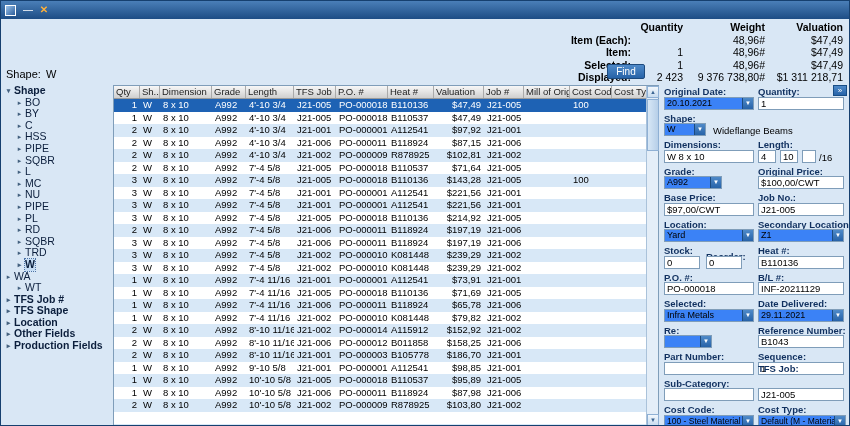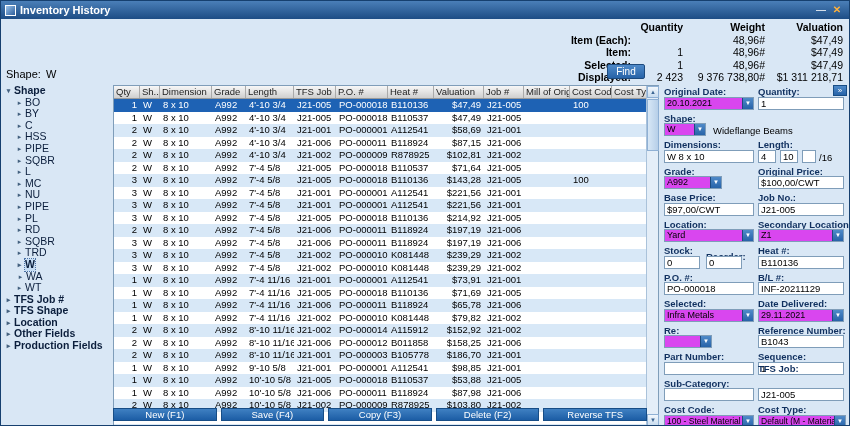--- a/index.html
+++ b/index.html
@@ -52,33 +52,32 @@
 
   
   #actions{position:absolute;left:112px;top:407px;width:534px;height:13px;display:flex;gap:4px}
   .abtn{flex:1;background:linear-gradient(#3f80c2,#1c5da5);color:#fff;border:1px solid #174d86;font-size:9.5px;font-family:inherit;line-height:11px;text-align:center}
 
   
   #form{position:absolute;left:660px;top:84px;width:188px;height:342px}
   .fl{position:absolute;font-size:9.5px;font-weight:bold;color:#10305f;white-space:nowrap}
   .fl.n{font-weight:normal;color:#000}
   .fi{position:absolute;height:13px;border:1px solid #7f9db9;background:#fff;font-size:9.5px;font-family:inherit;padding:0 2px;color:#000}
-  .combo{position:absolute;height:13px;border:1px solid #7f9db9;background:#d946ef;display:flex;overflow:hidden}
+  .combo{position:absolute;height:13px;border:1px solid #7f9db9;background:#3b82f6;display:flex;overflow:hidden}
   .combo .cv{flex:1;font-size:9px;line-height:11px;padding:0 2px;overflow:hidden;white-space:nowrap;color:#000}
   .combo .dd{width:11px;flex:none;background:linear-gradient(#4f8ac9,#2763a8);color:#fff;font-size:6px;line-height:11px;text-align:center;border-left:1px solid #1c4a7e}
   #jump-btn{position:absolute;right:2px;top:0;width:14px;height:11px;background:linear-gradient(#4f8ac9,#2763a8);color:#fff;border:1px solid #174d86;font-size:8px;line-height:8px;text-align:center;font-family:inherit}
 </style>
 </head>
 <body>
 
 <div id="win">
 
   <div id="titlebar">
     <span id="app-icon"></span>
-    <span id="title-text">Inventory History</span>
     <span class="winbtn" id="min-btn">—</span>
     <span class="winbtn" id="close-btn">✕</span>
   </div>
 
   <div id="summary">
       <span class="c"></span>
       <span class="c h">Quantity</span>
       <span class="c h">Weight</span>
       <span class="c h">Valuation</span>
       <span class="c lab">Item (Each):</span>
@@ -162,21 +161,21 @@
         <span class="tl">SQBR</span>
       </div>
       <div class="tree-item" style="padding-left:13px">
         <span class="tw">▸</span>
         <span class="tl">TRD</span>
       </div>
       <div class="tree-item bold sel" style="padding-left:13px">
         <span class="tw">▸</span>
         <span class="tl">W</span>
       </div>
-      <div class="tree-item" style="padding-left:14px">
+      <div class="tree-item" style="padding-left:2px">
         <span class="tw">▸</span>
         <span class="tl">WA</span>
       </div>
       <div class="tree-item" style="padding-left:13px">
         <span class="tw">▸</span>
         <span class="tl">WT</span>
       </div>
       <div class="tree-item bold" style="padding-left:2px">
         <span class="tw">▸</span>
         <span class="tl">TFS Job #</span>
@@ -248,21 +247,21 @@
         </div>
         <div class="grow alt">
           <span class="gc r" style="width:26px">2</span>
           <span class="gc " style="width:20px">W</span>
           <span class="gc " style="width:52px">8 x 10</span>
           <span class="gc " style="width:34px">A992</span>
           <span class="gc " style="width:48px">4'-10 3/4</span>
           <span class="gc " style="width:42px">J21-001</span>
           <span class="gc " style="width:52px">PO-000001</span>
           <span class="gc " style="width:46px">A112541</span>
-          <span class="gc r" style="width:50px">$58,69</span>
+          <span class="gc r" style="width:50px">$97,92</span>
           <span class="gc " style="width:40px">J21-001</span>
           <span class="gc " style="width:46px"></span>
           <span class="gc " style="width:42px"></span>
           <span class="gc " style="width:36px"></span>
         </div>
         <div class="grow ">
           <span class="gc r" style="width:26px">2</span>
           <span class="gc " style="width:20px">W</span>
           <span class="gc " style="width:52px">8 x 10</span>
           <span class="gc " style="width:34px">A992</span>
@@ -548,21 +547,21 @@
         </div>
         <div class="grow alt">
           <span class="gc r" style="width:26px">1</span>
           <span class="gc " style="width:20px">W</span>
           <span class="gc " style="width:52px">8 x 10</span>
           <span class="gc " style="width:34px">A992</span>
           <span class="gc " style="width:48px">10'-10 5/8</span>
           <span class="gc " style="width:42px">J21-005</span>
           <span class="gc " style="width:52px">PO-000018</span>
           <span class="gc " style="width:46px">B110537</span>
-          <span class="gc r" style="width:50px">$53,88</span>
+          <span class="gc r" style="width:50px">$95,89</span>
           <span class="gc " style="width:40px">J21-005</span>
           <span class="gc " style="width:46px"></span>
           <span class="gc " style="width:42px"></span>
           <span class="gc " style="width:36px"></span>
         </div>
         <div class="grow ">
           <span class="gc r" style="width:26px">1</span>
           <span class="gc " style="width:20px">W</span>
           <span class="gc " style="width:52px">8 x 10</span>
           <span class="gc " style="width:34px">A992</span>
@@ -622,27 +621,20 @@
           <span class="gc " style="width:36px"></span>
         </div>
       </div>
     <div id="vscroll">
       <div class="sbtn" id="sb-up">▲</div>
       <div id="sb-thumb"></div>
       <div class="sbtn" id="sb-down">▼</div>
     </div>
   </div>
 
-  <div id="actions">
-      <button class="abtn">New (F1)</button>
-      <button class="abtn">Save (F4)</button>
-      <button class="abtn">Copy (F3)</button>
-      <button class="abtn">Delete (F2)</button>
-      <button class="abtn">Reverse TFS</button>
-    </div>
 
   <div id="form">
     <button id="jump-btn">»</button>
 
     <div class="fl" style="left:3px;top:1px">Original Date:</div>
     <div class="fl" style="left:97px;top:1px">Quantity:</div>
     <div class="combo" style="left:3px;top:11.5px;width:90px">
       <span class="cv">20.10.2021</span>
       <span class="dd">▼</span>
     </div>

